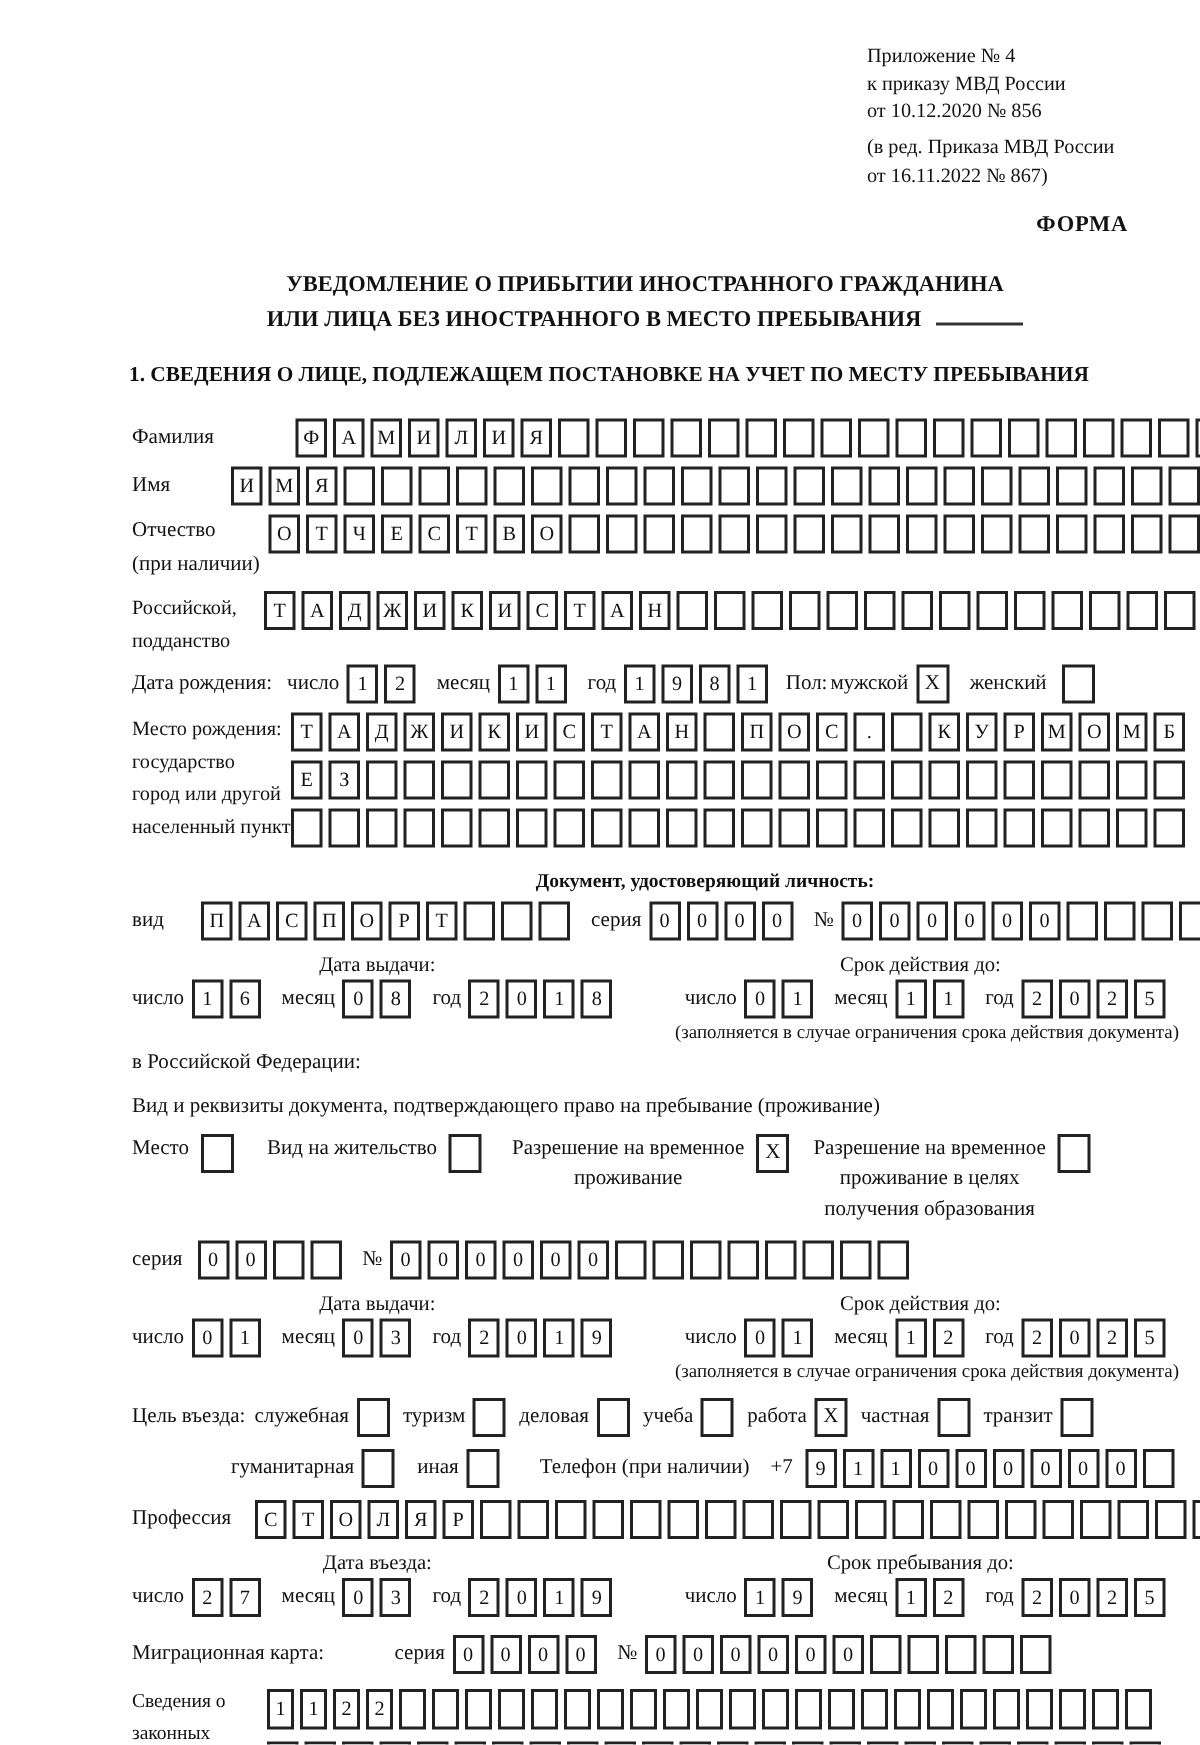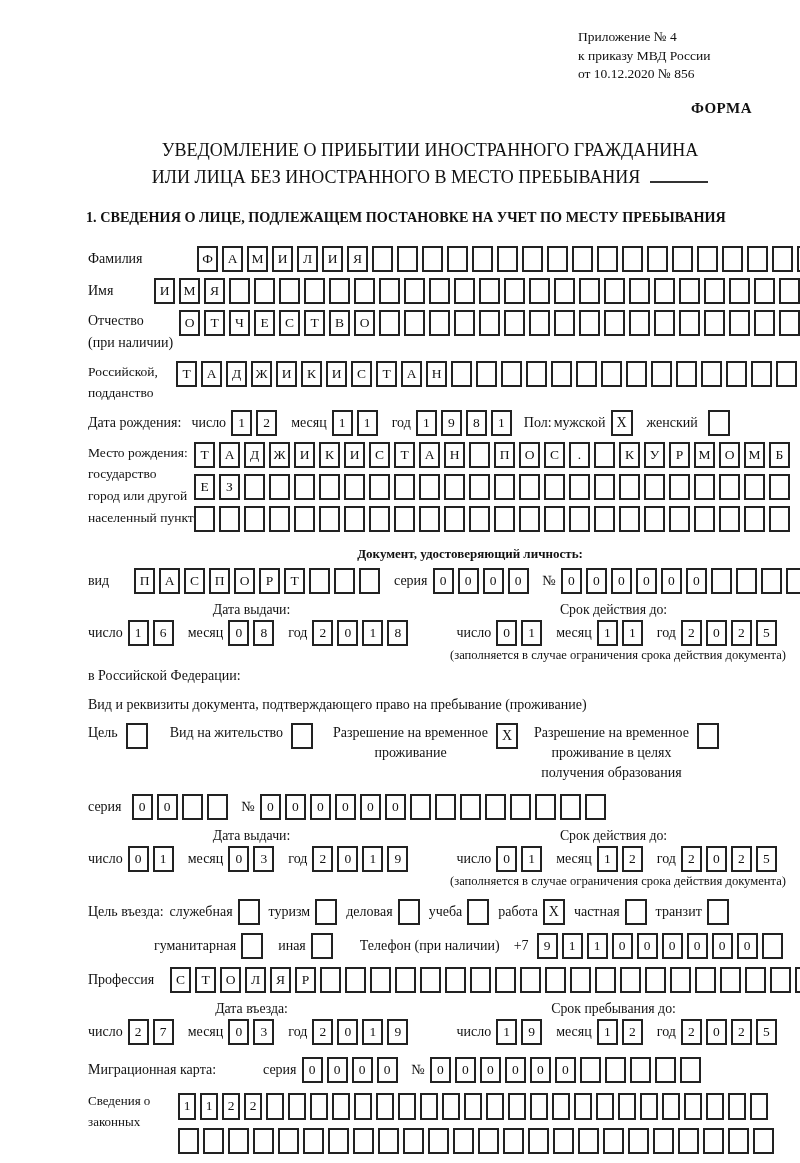--- a/index.html
+++ b/index.html
@@ -7,21 +7,21 @@
     width:800px;height:1163px;overflow:hidden;background:#ffffff;color:#111;
     font-family:"Liberation Serif","DejaVu Serif",serif;font-size:14px;
   }
   .page{padding:28px 8px 0 88px;box-sizing:border-box;width:800px;height:1030px;}
 
   
   .hdr{margin-left:490px;font-size:13.5px;line-height:1.38;}
   .hdr2{margin-top:5px;}
   .forma{margin-top:16px;margin-right:40px;text-align:right;font-weight:bold;font-size:15px;letter-spacing:.5px;}
 
-  .title{margin-top:20px;text-align:center;font-weight:normal;font-size:18px;line-height:1.5;margin-left:-20px;}
+  .title{margin-top:20px;text-align:center;font-weight:bold;font-size:15px;line-height:1.5;margin-left:-20px;}
   .under{display:inline-block;width:58px;border-bottom:2px solid #333;margin-left:10px;vertical-align:baseline;}
   .sec1{margin-top:18px;font-weight:bold;font-size:14.2px;margin-left:-2px;}
 
   
   .row{display:flex;align-items:center;margin-top:6px;}
   .rowt{display:flex;align-items:flex-start;margin-top:6px;}
   .lbl{flex:none;font-size:14px;}
   .w66{width:66px;}
   .w91{width:91px;}
   .w88{width:88px;font-size:13.5px;}
@@ -72,20 +72,24 @@
 </head>
 <body>
 
 <div class="page">
 
   <div class="hdr">
     <div>Приложение № 4</div>
     <div>к приказу МВД России</div>
     <div>от 10.12.2020 № 856</div>
   </div>
+  <div class="hdr hdr2">
+    <div>(в ред. Приказа МВД России</div>
+    <div>от 16.11.2022 № 867)</div>
+  </div>
   <div class="forma">ФОРМА</div>
 
   <div class="title">
     <div>УВЕДОМЛЕНИЕ О ПРИБЫТИИ ИНОСТРАННОГО ГРАЖДАНИНА</div>
     <div><span>ИЛИ ЛИЦА БЕЗ ИНОСТРАННОГО В МЕСТО ПРЕБЫВАНИЯ</span><span class="under"></span></div>
   </div>
 
   <div class="sec1">1. СВЕДЕНИЯ О ЛИЦЕ, ПОДЛЕЖАЩЕМ ПОСТАНОВКЕ НА УЧЕТ ПО МЕСТУ ПРЕБЫВАНИЯ</div>
 
   <div class="row" style="margin-top:20px;gap:43px;">
@@ -417,21 +421,21 @@
         </span>
     </div>
     <div class="dates-note">(заполняется в случае ограничения срока действия документа)</div>
   </div>
 
   <div class="resline" style="margin-top:2px;">в Российской Федерации:</div>
   <div class="resline">Вид и реквизиты документа, подтверждающего право на пребывание (проживание)</div>
 
   <div class="resopts">
     <span class="opt">
-      <span class="optlbl">Цель</span>
+      <span class="optlbl">Место</span>
       <span class="checkbox"></span>
     </span>
     <span class="opt" style="margin-left:22px;">
       <span class="optlbl">Вид на жительство</span>
       <span class="checkbox"></span>
     </span>
     <span class="opt" style="margin-left:20px;">
       <span class="optlbl center">
         <div>Разрешение на временное</div>
         <div>проживание</div>

